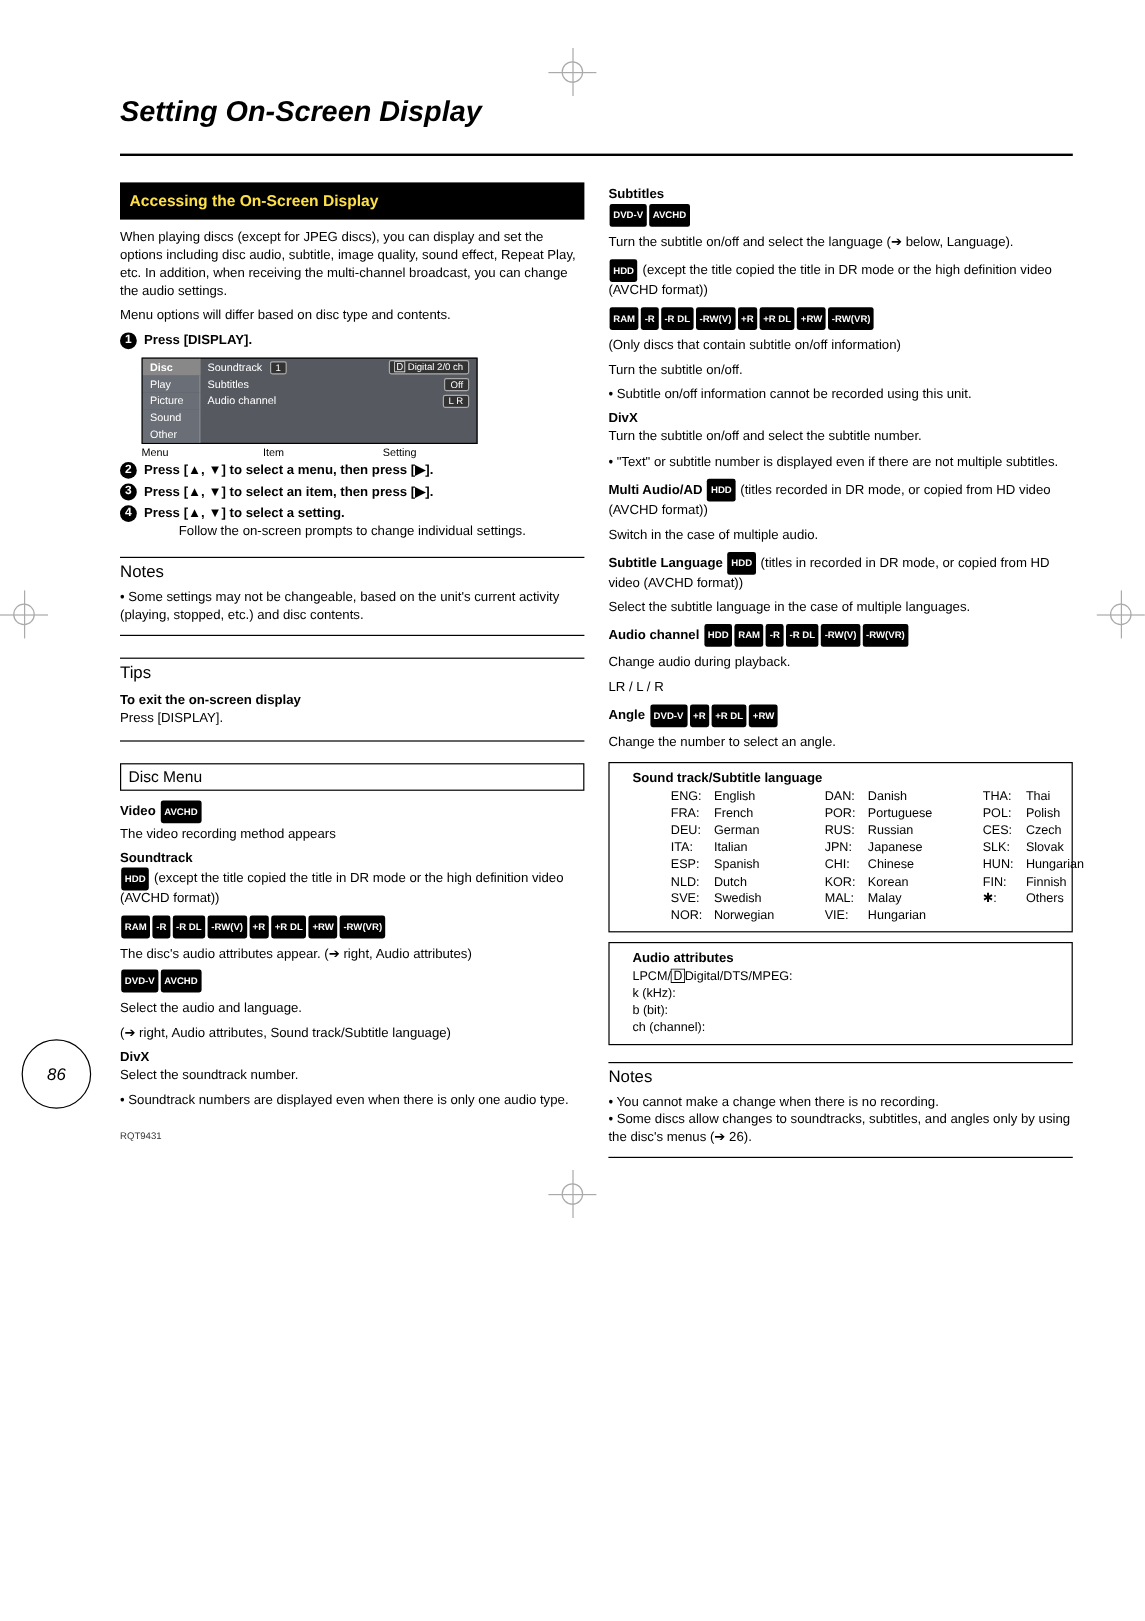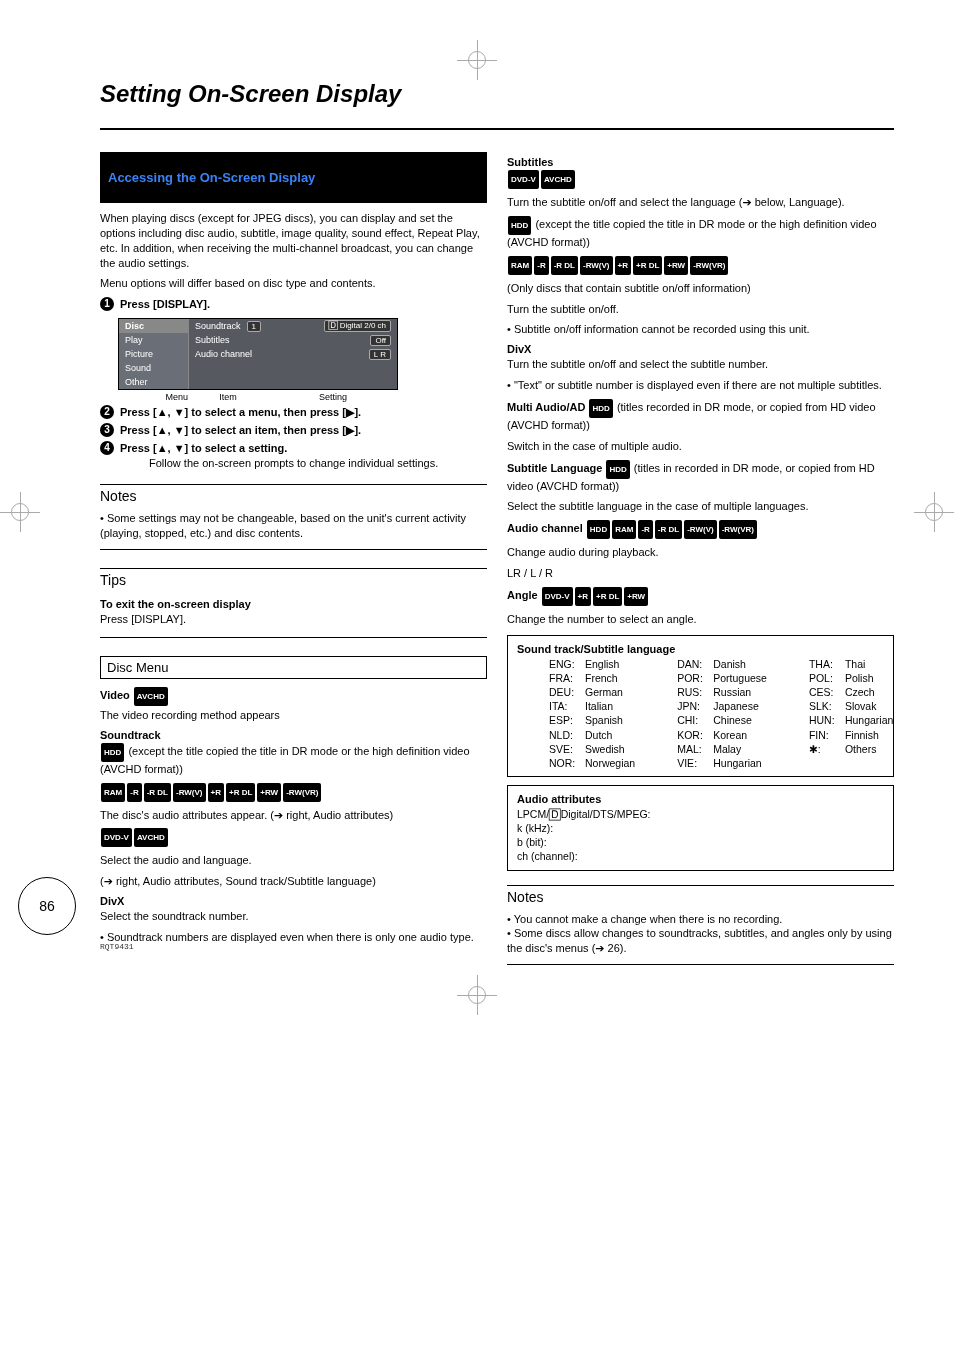--- a/index.html
+++ b/index.html
@@ -19,73 +19,73 @@
   .main-title {
     font-size: 24px;
     font-weight: bold;
     font-style: italic;
     margin-bottom: 20px;
   }
   .rule { border-top: 2px solid #000; margin-bottom: 22px; }
   .columns { display: flex; gap: 20px; }
   .col { flex: 1; min-width: 0; }
   .black-box {
-    background: #000; color: #3b82f6; padding: 18px 8px;
+    background: #000; color: #fde047; padding: 8px 8px;
     font-weight: bold; font-size: 13px; margin-bottom: 8px;
   }
   .para { line-height: 1.35; margin-bottom: 6px; }
   .step { display: flex; gap: 6px; margin: 3px 0; align-items: flex-start; }
   .circ-num {
     display: inline-block; width: 14px; height: 14px; border-radius: 50%;
     background: #000; color: #fff; text-align: center; line-height: 14px;
     font-size: 10px; font-weight: bold; flex-shrink: 0;
   }
   .step-text { line-height: 1.35; }
   .osd-box {
     border: 1px solid #000; background: #565a60; color: #fff;
     width: 280px; font-size: 9px; margin: 6px 0 2px 18px;
   }
   .osd-row { display: flex; }
   .osd-left {
-    width: 70px; padding: 2px 6px; border-right: 1px solid #888;
+    width: 48px; padding: 2px 6px; border-right: 1px solid #888;
     background: #6a6e76;
   }
   .osd-left.sel { background: #888; font-weight: bold; }
   .osd-right { flex: 1; display: flex; align-items: center; padding: 1px 6px; gap: 6px; }
   .pill { background:#333; border:1px solid #aaa; padding:0 4px; font-size:8px; border-radius:2px; }
   .osd-labels { display:flex; width:280px; margin-left:18px; font-size:9px; }
-  .osd-labels span:nth-child(1){ width:70px; text-align:right; }
+  .osd-labels span:nth-child(1){ width:70px; text-align:left; }
   .osd-labels span:nth-child(2){ width:80px; text-align:center; }
   .osd-labels span:nth-child(3){ flex:1; text-align:center; }
   .notes-box { border-top: 1px solid #000; border-bottom: 1px solid #000; margin: 14px 0 18px; }
   .notes-hdr { font-size: 14px; padding: 3px 0; }
   .notes-body { padding: 4px 0 8px; line-height:1.35; }
   .tips-box { border-top: 1px solid #000; border-bottom: 1px solid #000; margin-bottom: 18px; }
   .tips-hdr { font-size: 14px; padding: 3px 0; }
   .tips-body { padding: 6px 0 10px; line-height:1.35; }
   .disc-menu-hdr { border:1px solid #000; padding: 3px 6px; font-size: 13px; margin-bottom:8px; }
   .bold { font-weight: bold; }
   .tag {
     display: inline-block; background:#000; color:#fff; font-size:8px;
     padding: 4px 3px; border-radius:2px; margin: 0 1px; line-height:11px;
     vertical-align: middle; font-weight:bold;
   }
   .indent { margin-left: 29px; }
-  .lang-box, .audio-box { border:1px solid #000; padding: 6px 9px; margin: 8px 0; line-height:1.35; }
+  .lang-box, .audio-box { border:1px solid #000; padding: 6px 19px; margin: 8px 0; line-height:1.35; }
   .lang-grid { display:flex; gap:10px; font-size:10.5px; }
   .lang-col { flex:1; }
   .lang-row { display:flex; gap:4px; }
   .lang-row span:first-child { width:32px;margin-left:32px; }
   .audio-grid { display:flex; gap:18px; font-size:10.5px; }
   .pg-ring {
-    position:absolute; left:18px; bottom:88px; width:58px; height:58px;
+    position:absolute; left:18px; bottom:99px; width:58px; height:58px;
     border:1px solid #000; border-radius:50%; display:flex;
-    align-items:center; justify-content:center; font-size:14px;
-  }
-  .footer-code { position:absolute; left:100px; bottom:72px; font-size:8px; color:#333;font-family:Liberation Mono, monospace; }
+    align-items:center; justify-content:center; font-size:14px;font-style:italic;
+  }
+  .footer-code { position:absolute; left:100px; bottom:72px; font-size:8px; color:#333; }
   .cross { position:absolute; width:40px; height:40px; }
   .cross::before, .cross::after { content:""; position:absolute; background:#aaa; }
   .cross::before { left:50%; top:0; width:1px; height:100%; }
   .cross::after  { top:50%; left:0; height:1px; width:100%; }
   .cross-circ { position:absolute; left:50%; top:50%; width:18px; height:18px; margin:-9px 0 0 -9px; border:1px solid #aaa; border-radius:50%; }
   .reg-top { top:40px; left:50%; margin-left:-20px; }
   .reg-left { top:50%; left:0; margin-top:-20px; }
   .reg-right { top:50%; right:0; margin-top:-20px; }
   .reg-bottom { bottom:8px; left:50%; margin-left:-20px; }
   h4 { font-size: 11px; font-weight: bold; margin-top:4px; margin-bottom: 2px; }

